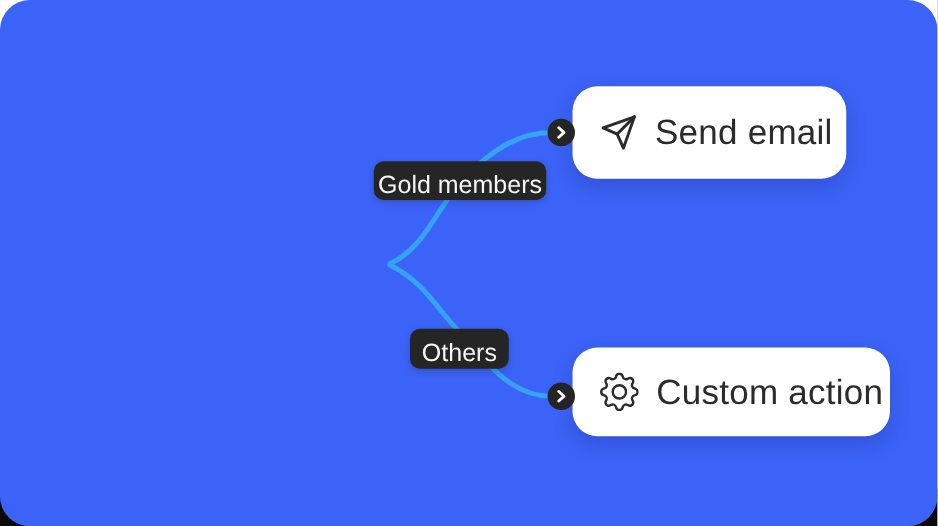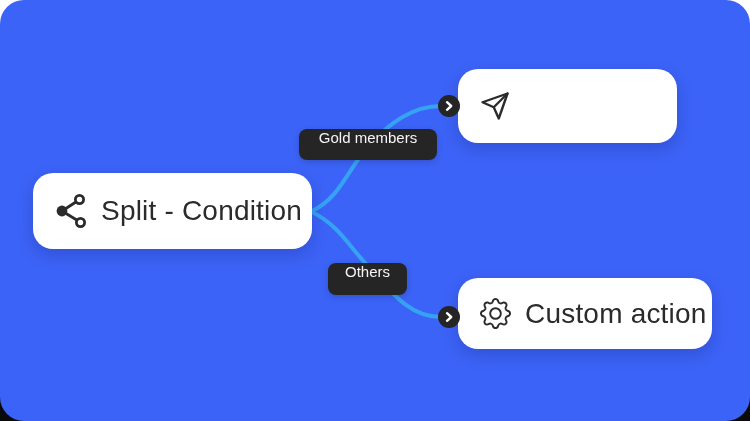--- a/index.html
+++ b/index.html
@@ -72,23 +72,23 @@
   .split-card   { left: 33px;  top: 173px; width: 279px; height: 76px; }
   .send-card    { left: 458px; top: 69px;  width: 219px; height: 74px; }
   .custom-card  { left: 458px; top: 278px; width: 254px; height: 71px; }
 
   .branch-pill {
     position: absolute;
     background: var(--label-bg, #252525);
     color: var(--label-text, #F5F5F5);
     border-radius: 8px;
     display: flex;
-    align-items: flex-start;
+    align-items: flex-end;
     justify-content: center;
-    font-size: 15px;
+    font-size: 20px;
     z-index: 4;
     box-shadow: 0 2px 6px rgba(0,0,0,0.18);
     white-space: nowrap;
     cursor: pointer;
   }
   .gold-pill   { left: 299px; top: 129px; width: 138px; height: 31px; }
   .others-pill { left: 328px; top: 263px; width: 79px;  height: 32px; }
 
   .chevron-circle {
     position: absolute;
@@ -111,49 +111,36 @@
 <div class="stage">
   <div class="bottom-backdrop"></div>
 
   <div class="canvas">
 
     <svg class="connectors" width="750" height="421">
       <path d="M 312 211 C 342 197 348 166 374 140 C 390 124 412 106 441 106"></path>
       <path d="M 312 212 C 340 226 350 248 368 266 C 385 283 405 317 441 317"></path>
     </svg>
 
-    <div class="node-card split-card">
-      <span class="icon">
-        <svg width="32" height="36" viewBox="0 0 32 36">
-          <g stroke="#2B2B2B" stroke-width="2.8" fill="none">
-            <line x1="7" y1="18" x2="24" y2="7"></line>
-            <line x1="7" y1="18" x2="25" y2="29"></line>
-            <circle cx="24.5" cy="6.5" r="4.1" fill="#ffffff"></circle>
-            <circle cx="25.5" cy="29.5" r="4.1" fill="#ffffff"></circle>
-          </g>
-          <circle cx="7" cy="18" r="5.4" fill="#2B2B2B"></circle>
-        </svg>
-      </span>
-      <span class="node-label">Split - Condition</span>
-    </div>
 
     <div class="branch-pill gold-pill">
       <span>Gold members</span>
     </div>
     <div class="branch-pill others-pill">
       <span>Others</span>
     </div>
 
     <div class="node-card send-card">
       <span class="icon">
         <svg width="30" height="30" viewBox="0 0 24 24" fill="none" stroke="#2B2B2B" stroke-width="1.9" stroke-linejoin="round" stroke-linecap="round">
           <line x1="22" y1="2" x2="11" y2="13"></line>
           <polygon points="22 2 15 22 11 13 2 9 22 2"></polygon>
         </svg>
       </span>
+      <span class="node-label">Send email</span>
     </div>
 
     <div class="node-card custom-card">
       <span class="icon">
         <svg width="31" height="31" viewBox="0 0 16 16" fill="#2B2B2B">
           <path d="M8 4.754a3.246 3.246 0 1 0 0 6.492 3.246 3.246 0 0 0 0-6.492zM5.754 8a2.246 2.246 0 1 1 4.492 0 2.246 2.246 0 0 1-4.492 0z"></path>
           <path d="M9.796 1.343c-.527-1.79-3.065-1.79-3.592 0l-.094.319a.873.873 0 0 1-1.255.52l-.292-.16c-1.64-.892-3.433.902-2.54 2.541l.159.292a.873.873 0 0 1-.52 1.255l-.319.094c-1.79.527-1.79 3.065 0 3.592l.319.094a.873.873 0 0 1 .52 1.255l-.16.292c-.892 1.64.901 3.434 2.541 2.54l.292-.159a.873.873 0 0 1 1.255.52l.094.319c.527 1.79 3.065 1.79 3.592 0l.094-.319a.873.873 0 0 1 1.255-.52l.292.16c1.64.893 3.434-.902 2.54-2.541l-.159-.292a.873.873 0 0 1 .52-1.255l.319-.094c1.79-.527 1.79-3.065 0-3.592l-.319-.094a.873.873 0 0 1-.52-1.255l.16-.292c.893-1.64-.902-3.433-2.541-2.54l-.292.159a.873.873 0 0 1-1.255-.52l-.094-.319zm-2.633.283c.246-.835 1.428-.835 1.674 0l.094.319a1.873 1.873 0 0 0 2.693 1.115l.291-.16c.764-.415 1.6.42 1.184 1.185l-.159.292a1.873 1.873 0 0 0 1.116 2.692l.318.094c.835.246.835 1.428 0 1.674l-.319.094a1.873 1.873 0 0 0-1.115 2.693l.16.291c.415.764-.42 1.6-1.185 1.184l-.291-.159a1.873 1.873 0 0 0-2.693 1.116l-.094.318c-.246.835-1.428.835-1.674 0l-.094-.319a1.873 1.873 0 0 0-2.692-1.115l-.292.16c-.764.415-1.6-.42-1.184-1.185l.159-.291A1.873 1.873 0 0 0 1.945 8.93l-.319-.094c-.835-.246-.835-1.428 0-1.674l.319-.094A1.873 1.873 0 0 0 3.06 4.377l-.16-.292c-.415-.764.42-1.6 1.185-1.184l.292.159a1.873 1.873 0 0 0 2.692-1.115l.094-.319z"></path>
         </svg>
       </span>
       <span class="node-label">Custom action</span>

